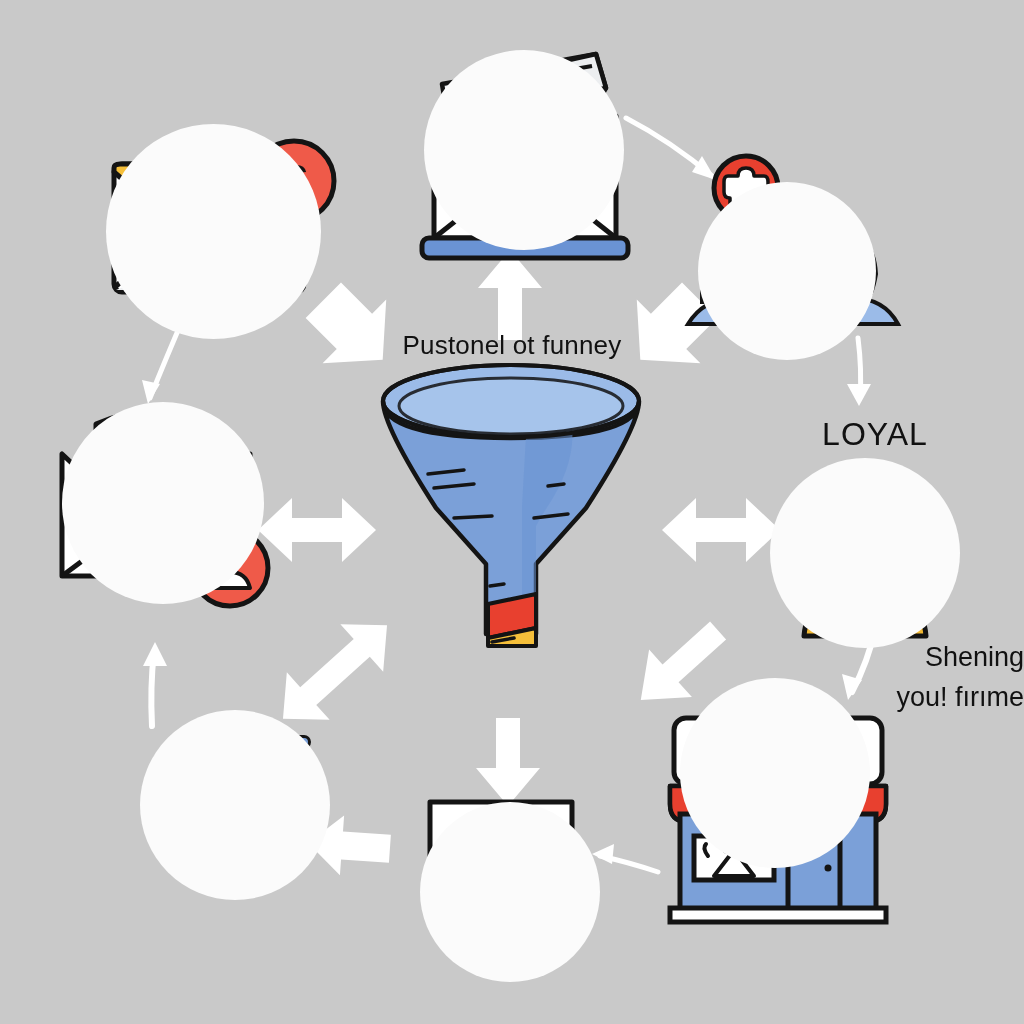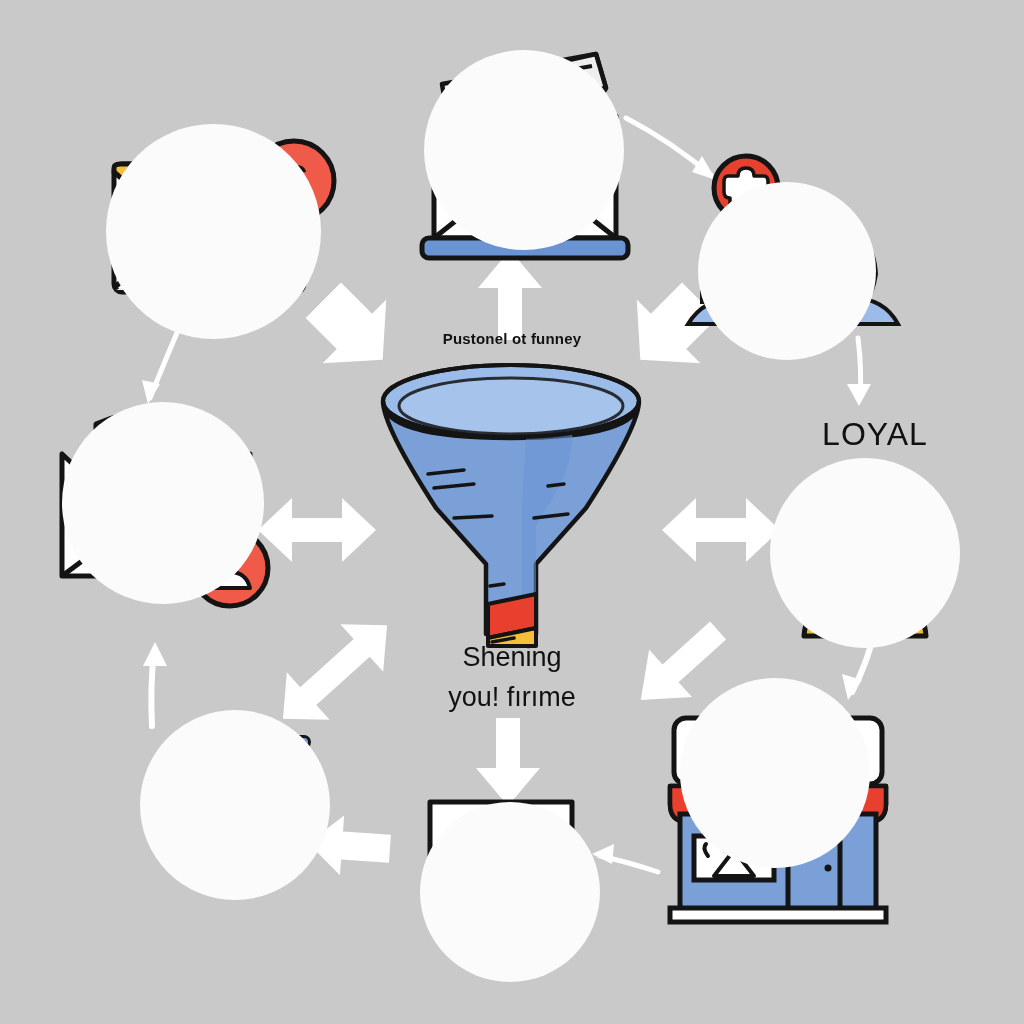--- a/index.html
+++ b/index.html
@@ -26,29 +26,30 @@
     background: #fbfbfb;
   }
   .label {
     position: absolute;
     color: #111111;
     text-align: center;
     white-space: nowrap;
     font-family: "Liberation Sans", sans-serif;
   }
   .label-funnel {
-    font-size: 15px;
-    font-weight: 700;
+    font-size: 26px;
+    font-weight: 400;
     letter-spacing: 0.2px;
   }
   .label-sub {
     font-size: 27px;
     font-weight: 400;
     line-height: 1.45;
     white-space: pre;
+    text-align: right;
   }
   .label-loyal {
     font-size: 32px;
     font-weight: 400;
     letter-spacing: 1px;
   }
   svg { display: block; overflow: visible; }
   .arrow-layer {
     position: absolute;
     left: 0; top: 0;

